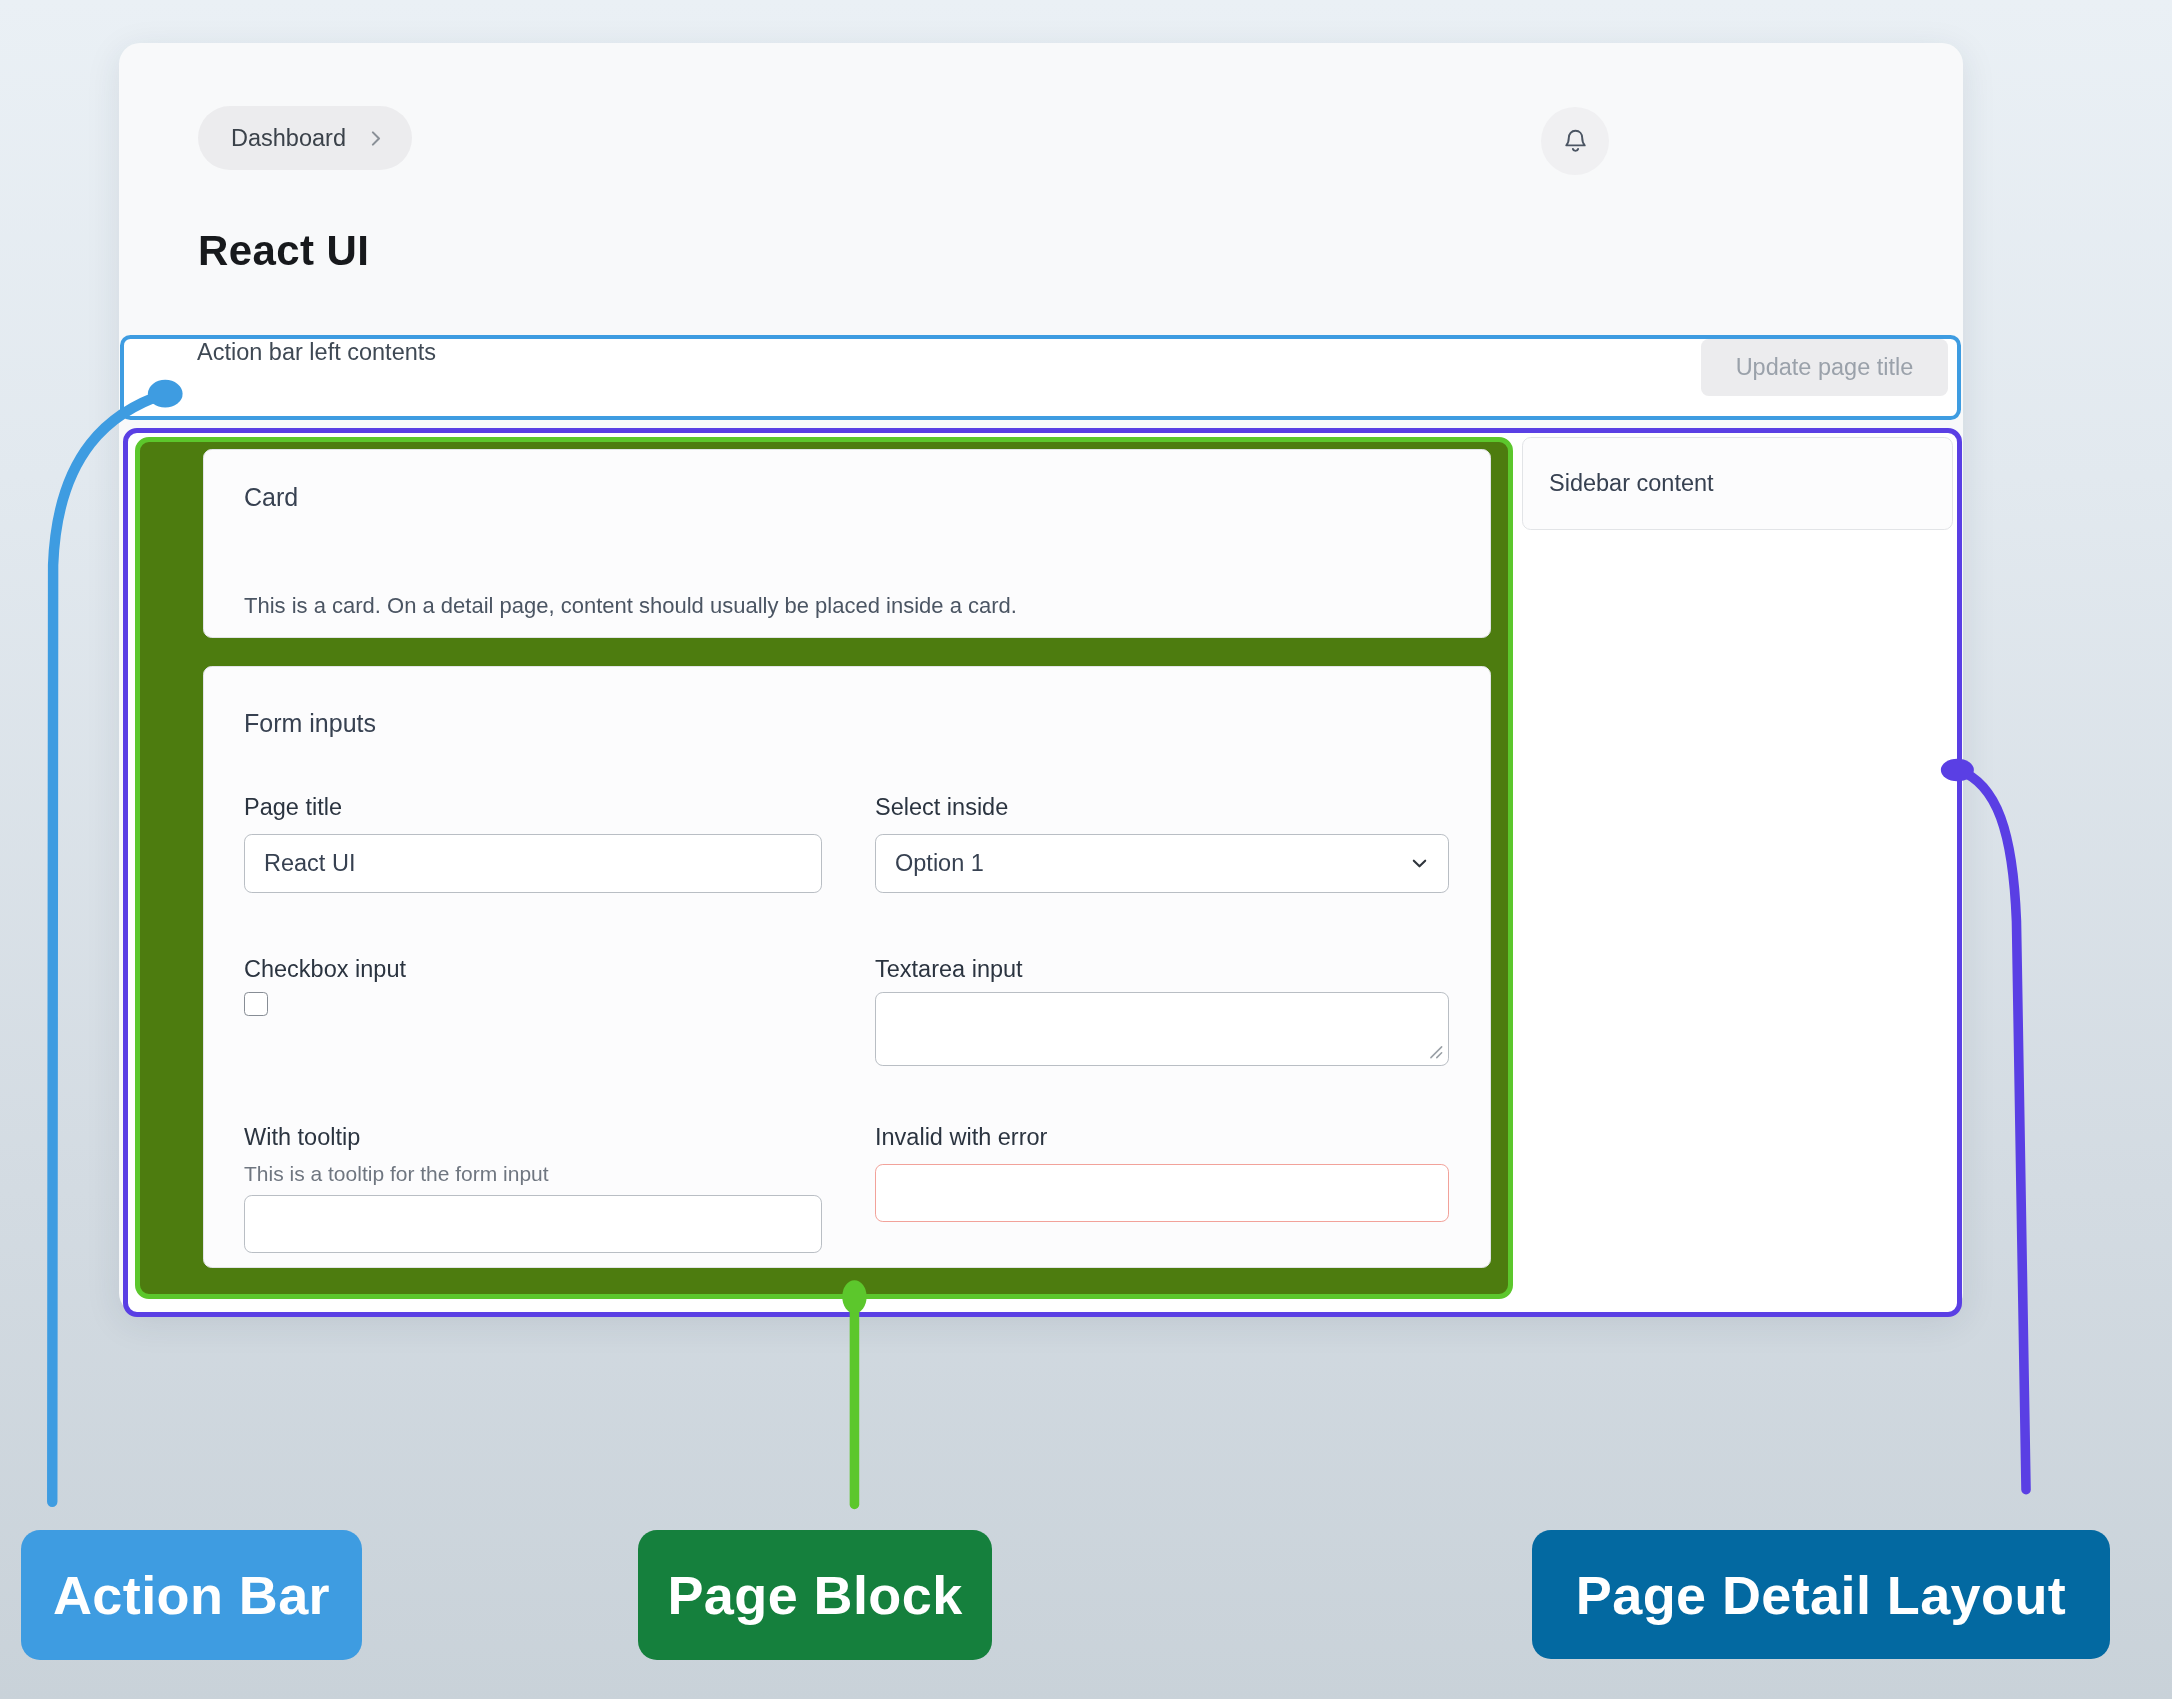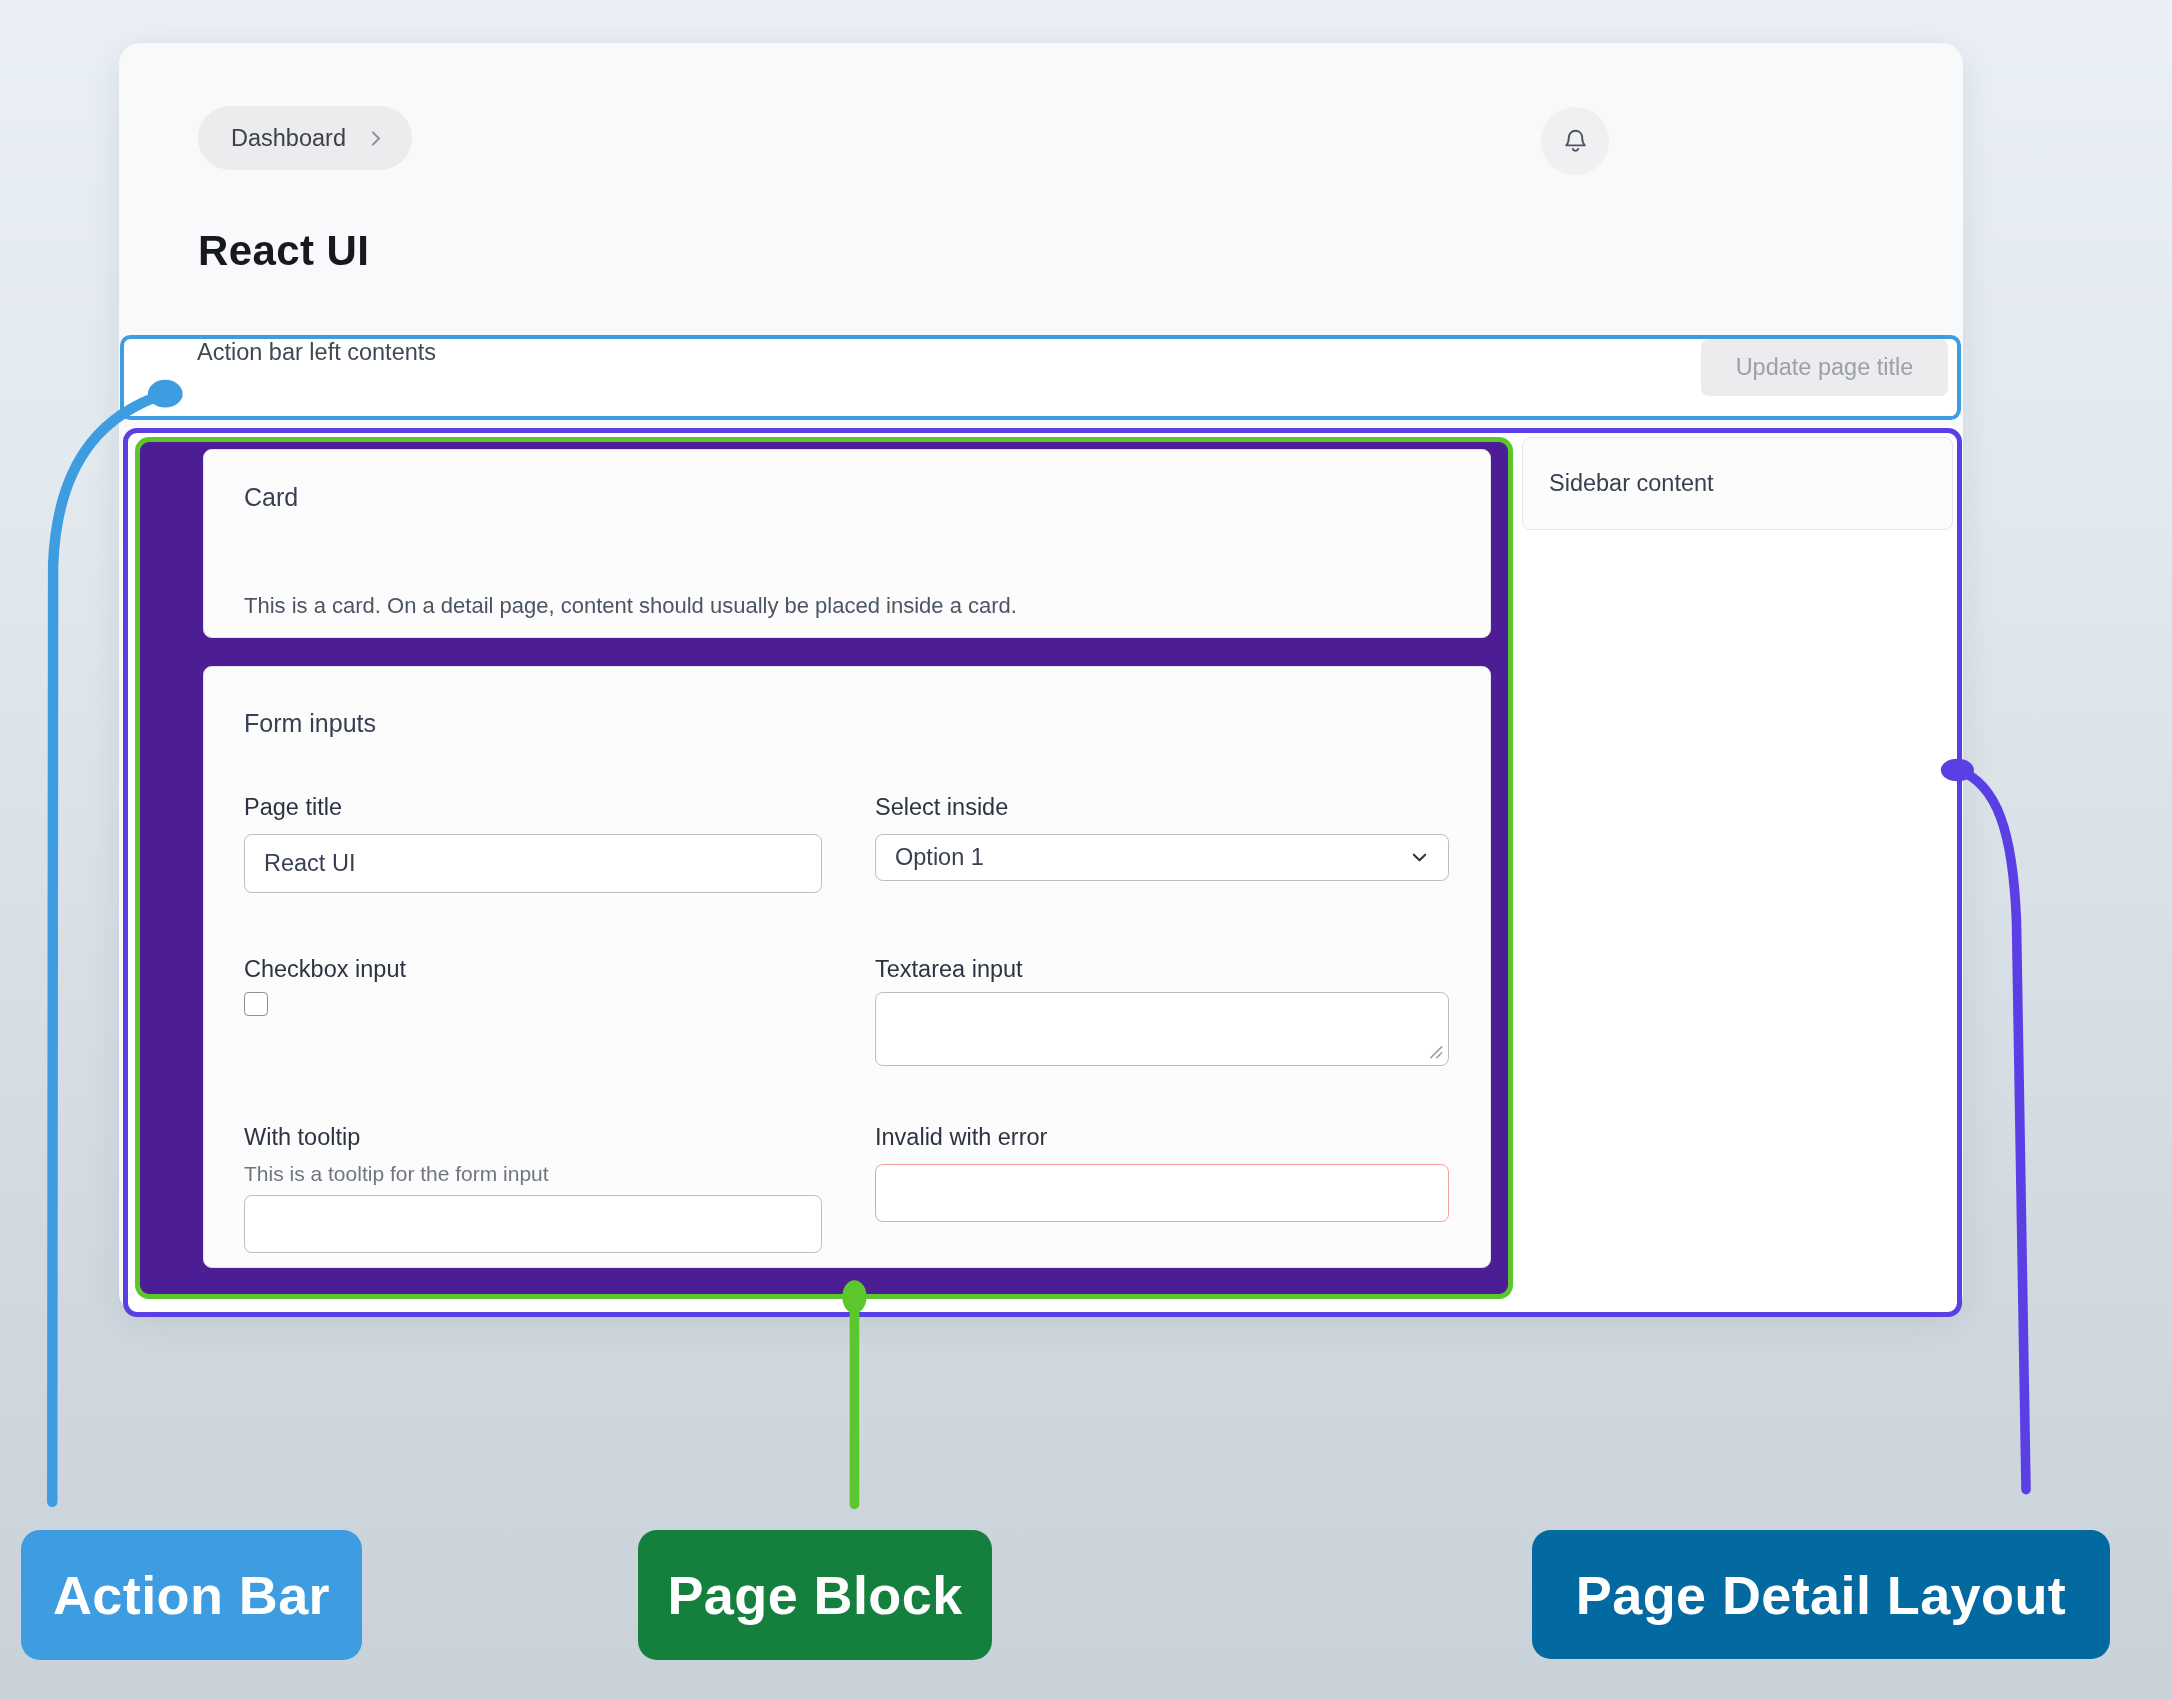--- a/index.html
+++ b/index.html
@@ -58,21 +58,21 @@
   }
 
   
   .page-detail-box {
     left:123px; top:428px; width:1839px; height:889px;
     background:#ffffff; border:5.2px solid #5a3fe4; border-radius:14px;
   }
   
   .page-block-box {
     left:7px; top:4.3px; width:1378px; height:862px;
-    border:5.2px solid #5cc72c; border-radius:14px; background:#4c1d95;
+    border:5.2px solid #5cc72c; border-radius:14px; background:#4d7c0f;
   }
   .card {
     background:#fcfcfd; border:1.7px solid #e2e4e7; border-radius:8.7px;
   }
   .card-1 { left:63px; top:7px; width:1288px; height:189px; }
   .card-1 .card-title { left:40px; top:33px; }
   .card-1 .card-body  { left:40px; top:111px; }
   .card-title { font-size:25px; color:#374151; }
   .card-body  { font-size:22px; color:#4b5563;margin-top:32px; }
 
@@ -82,21 +82,21 @@
   .tip-text { font-size:21px; color:#6f7680; }
 
   .text-input, .textarea-input, .select-box {
     border:1.7px solid #b9bec4; border-radius:7.8px; background:#fff;
     font-family:inherit; font-size:23.5px; color:#374151; padding:0 19px;
   }
   .text-input { height:59px; width:578px; }
   .textarea-input { height:74px; width:574px; resize:none; padding-top:12px; }
   .invalid { border-color:#f2a29a !important; }
   .select-box {
-    width:574px; height:47px; display:flex; align-items:center; cursor:pointer;
+    width:574px; height:59px; display:flex; align-items:center; cursor:pointer;
   }
   .select-box .sel-text { flex:1; }
   .checkbox {
     appearance:none; -webkit-appearance:none;
     width:23.5px; height:23.5px; border:1.7px solid #878d95; border-radius:4.3px; background:#fff; cursor:pointer;
   }
 
   
   .sidebar-card {
     left:1394px; top:3.5px; width:431px; height:93px;

